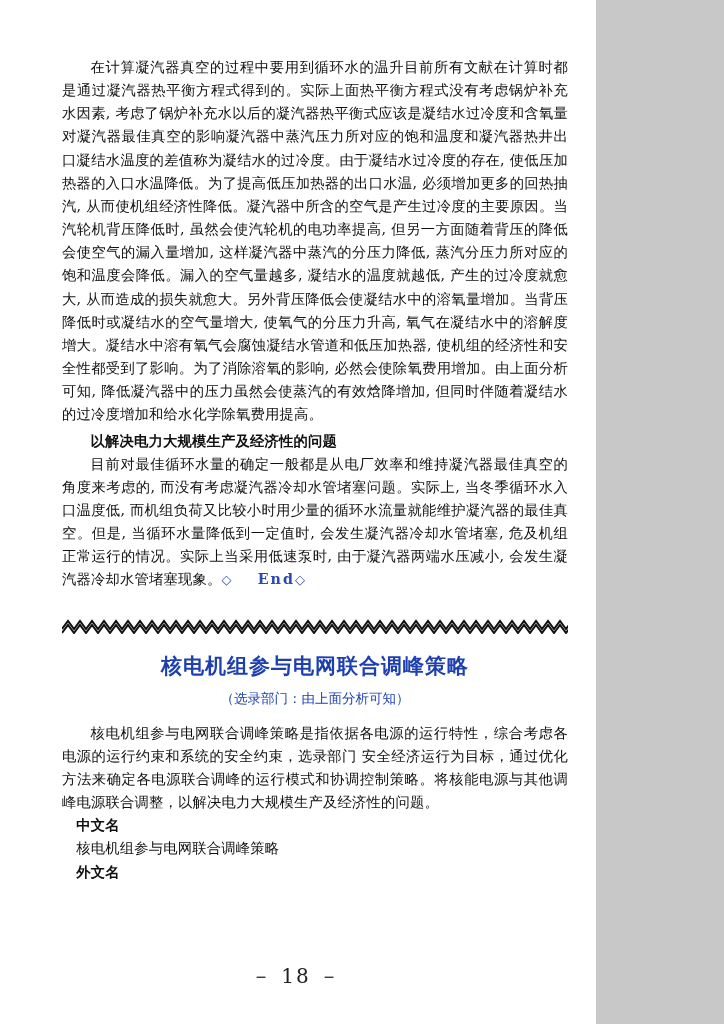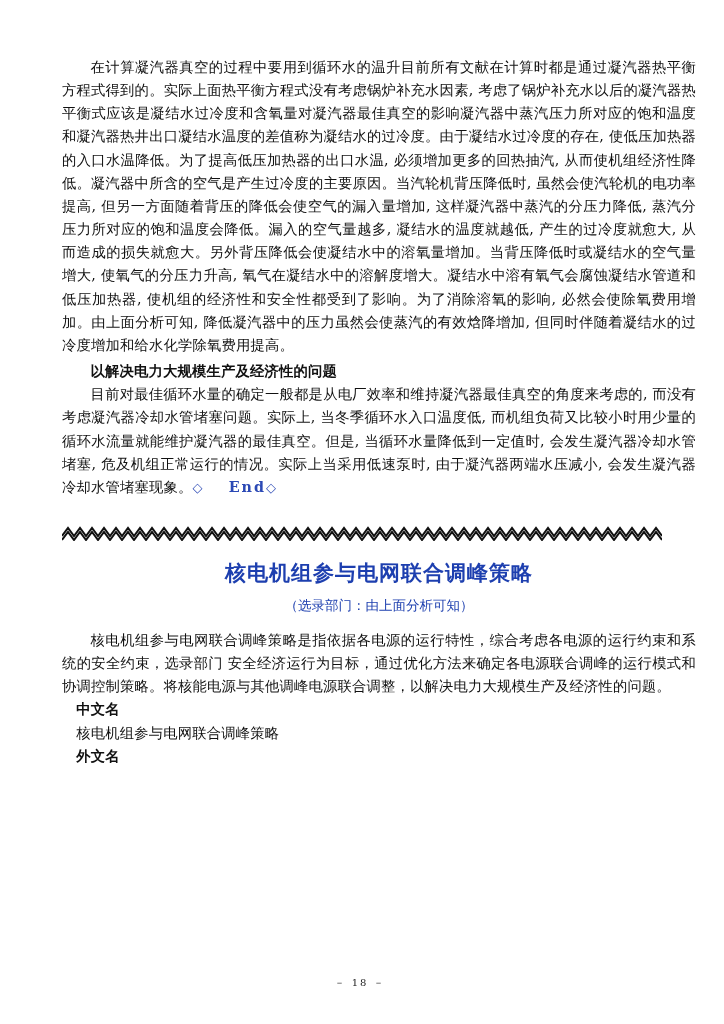--- a/index.html
+++ b/index.html
@@ -1,21 +1,21 @@
 <!DOCTYPE html>
 <html><head>
 <meta charset="utf-8">
 <style>
   html, body {
     margin: 0;
     padding: 0;
     background: #c8c8c8;
   }
   .page {
-    width: 724px;
+    width: 596px;
     height: 1024px;
     background: #ffffff;
     position: relative;
     box-sizing: border-box;
     padding: 56px 28px 40px 62px;
     font-family: "DejaVu Serif", "Liberation Serif", serif;
     color: #111111;
     overflow: hidden;
   }
   .body-text {
@@ -82,21 +82,21 @@
     line-height: 1.62;
     text-indent: 1em;
     margin: 0;
   }
   .page-number {
     position: absolute;
     left: 0;
     right: 4px;
     bottom: 34px;
     text-align: center;
-    font-size: 10px;
+    font-size: 20px;
     color: #222;
     letter-spacing: 2px;
   }
 </style>
 </head>
 <body>
 
 <div class="page">
 
   <div class="body-text">

